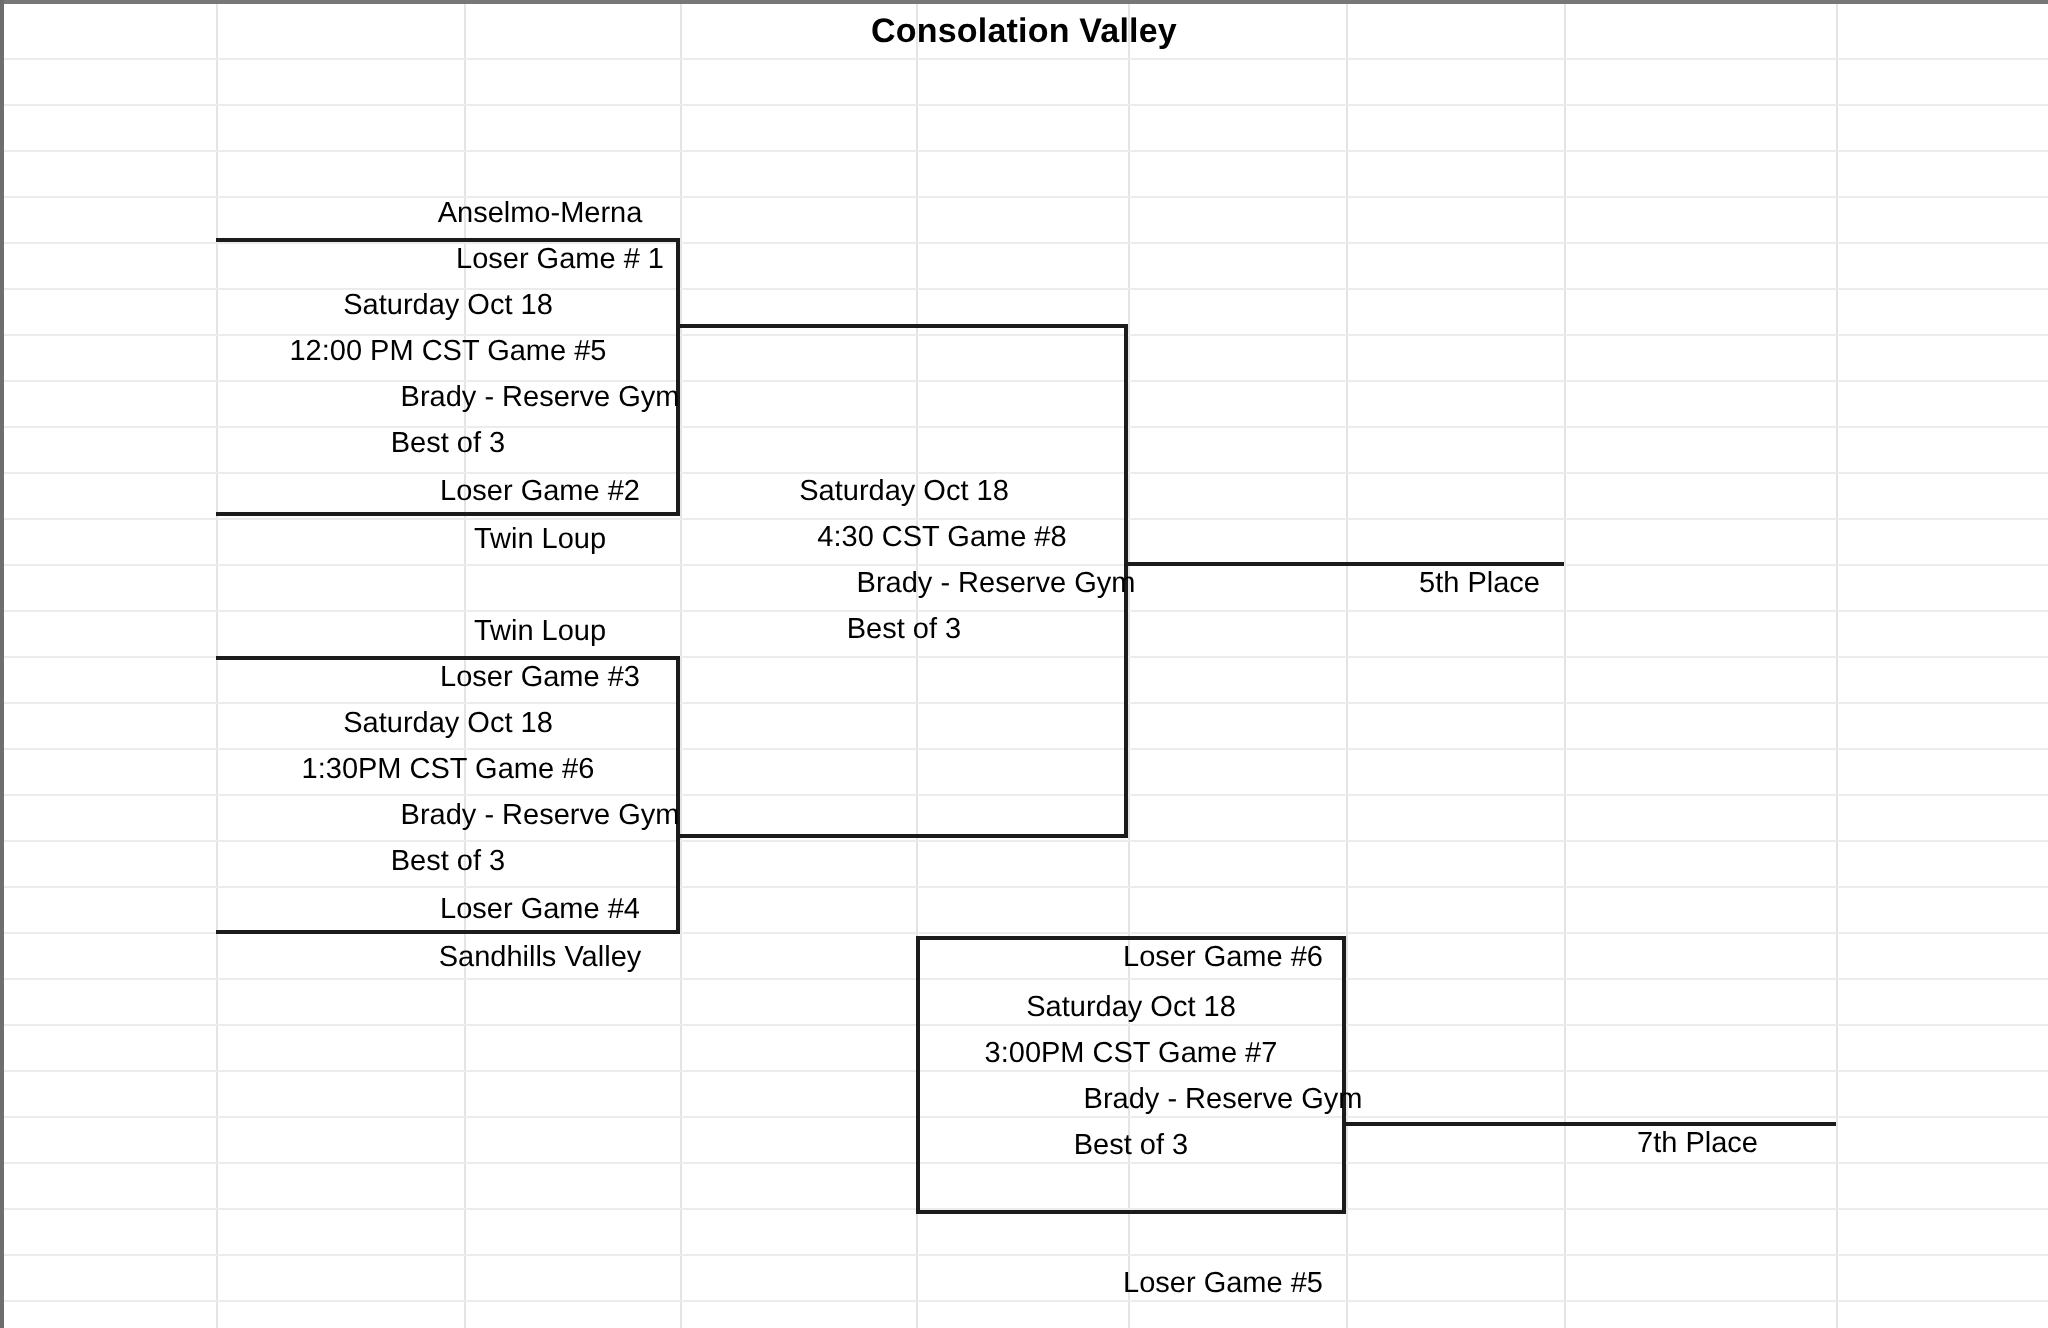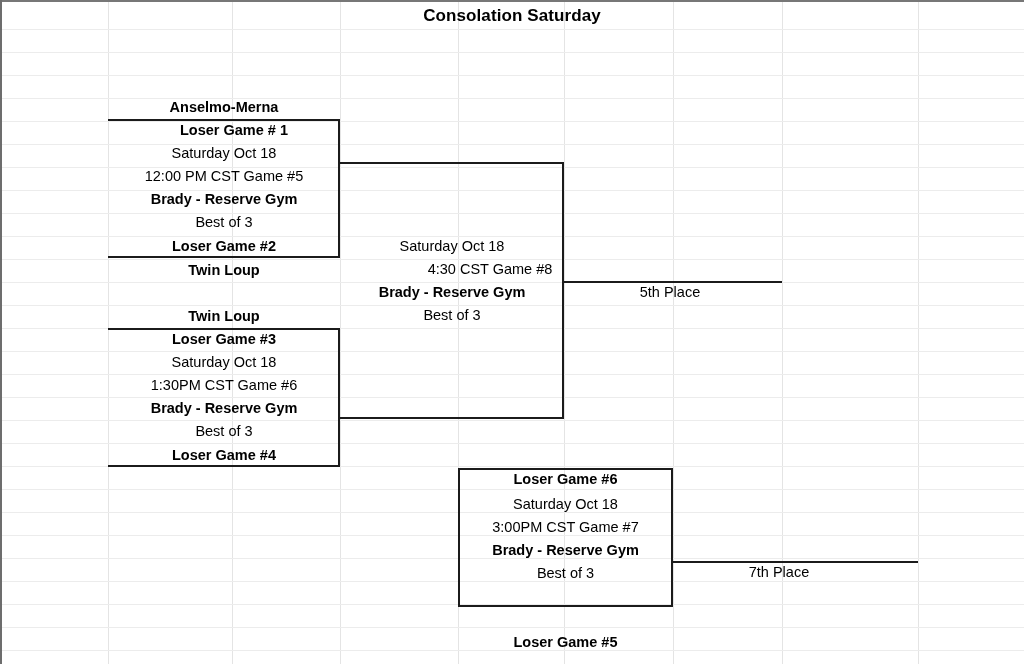--- a/index.html
+++ b/index.html
@@ -86,23 +86,23 @@
   
   .cellrow {
     position: absolute;
     height: 23px;
     line-height: 23px;
     text-align: center;
     font-size: 14.5px;
     white-space: nowrap;
     overflow: visible;
   }
-  .cellrow.b { font-weight: bold; }
+  .cellrow.b { font-weight: normal; padding-left: 46px; }
   .cellrow.lbl {
-    text-align: center;
+    text-align: right;
     padding-left: 4px;
     font-size: 14.5px;
   }
 </style>
 </head>
 <body>
 
 <div id="sheet">
 
   <div id="grid-layer">
@@ -140,21 +140,21 @@
       <div class="grid-line-h" style="top: 581px;"></div>
       <div class="grid-line-h" style="top: 604px;"></div>
       <div class="grid-line-h" style="top: 627px;"></div>
       <div class="grid-line-h" style="top: 650px;"></div>
       <div class="grid-line-h" style="top: 29px;"></div>
     </div>
 
   <div class="sheet-edge-top"></div>
   <div class="sheet-edge-left"></div>
 
-  <div id="title">Consolation Saturday</div>
+  <div id="title">Consolation Valley</div>
 
   <div class="cellrow b" style="left:108px; top:96px; width:232px;">Anselmo-Merna</div>
 
   <div class="bracket-box right-edge" style="left:108px; top:119px; width:232px; height:139px;"></div>
 
   <div class="cellrow b" style="left:108px; top:119px; width:252px;">Loser Game # 1</div>
   <div class="cellrow" style="left:108px; top:142px; width:232px;">Saturday Oct 18</div>
   <div class="cellrow" style="left:108px; top:165px; width:232px;">12:00 PM CST  Game #5</div>
   <div class="cellrow b" style="left:108px; top:188px; width:232px;">Brady - Reserve Gym</div>
   <div class="cellrow" style="left:108px; top:211px; width:232px;">Best of 3</div>
@@ -168,25 +168,26 @@
 
   <div class="bracket-box right-edge" style="left:108px; top:328px; width:232px; height:139px;"></div>
 
   <div class="cellrow b" style="left:108px; top:328px; width:232px;">Loser Game #3</div>
   <div class="cellrow" style="left:108px; top:351px; width:232px;">Saturday Oct 18</div>
   <div class="cellrow" style="left:108px; top:374px; width:232px;">1:30PM CST Game #6</div>
   <div class="cellrow b" style="left:108px; top:397px; width:232px;">Brady - Reserve Gym</div>
   <div class="cellrow" style="left:108px; top:420px; width:232px;">Best of 3</div>
   <div class="cellrow b" style="left:108px; top:444px; width:232px;">Loser Game #4</div>
 
+  <div class="cellrow b" style="left:108px; top:468px; width:232px;">Sandhills Valley</div>
 
   <div class="bracket-box right-edge" style="left:340px; top:162px; width:224px; height:257px;"></div>
 
   <div class="cellrow" style="left:340px; top:235px; width:224px;">Saturday Oct 18</div>
-  <div class="cellrow" style="left:340px; top:258px; width:262px;margin-left:19px;">4:30 CST Game #8</div>
+  <div class="cellrow" style="left:340px; top:258px; width:262px;">4:30 CST Game #8</div>
   <div class="cellrow b" style="left:340px; top:281px; width:224px;">Brady - Reserve Gym</div>
   <div class="cellrow" style="left:340px; top:304px; width:224px;">Best of 3</div>
 
   <div class="connector" style="left:564px; top:281px; width:218px;"></div>
   <div class="cellrow lbl" style="left:566px; top:281px; width:200px;">5th Place</div>
 
   <div class="bracket-box left-edge right-edge" style="left:458px; top:468px; width:215px; height:139px;"></div>
 
   <div class="cellrow b" style="left:458px; top:468px; width:215px;">Loser Game #6</div>
   <div class="cellrow" style="left:458px; top:493px; width:215px;">Saturday Oct 18</div>

